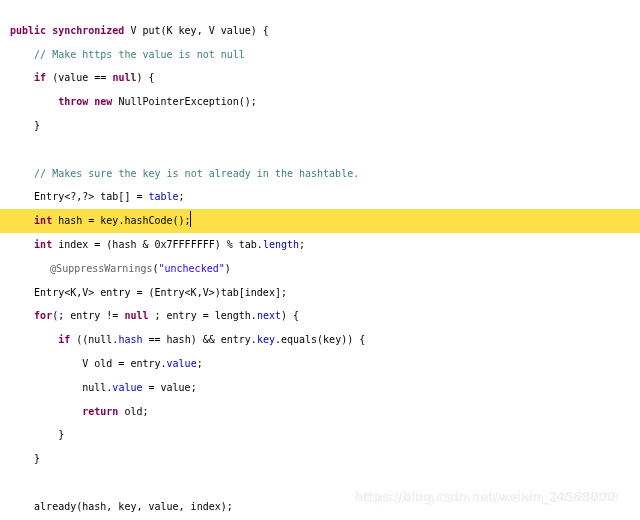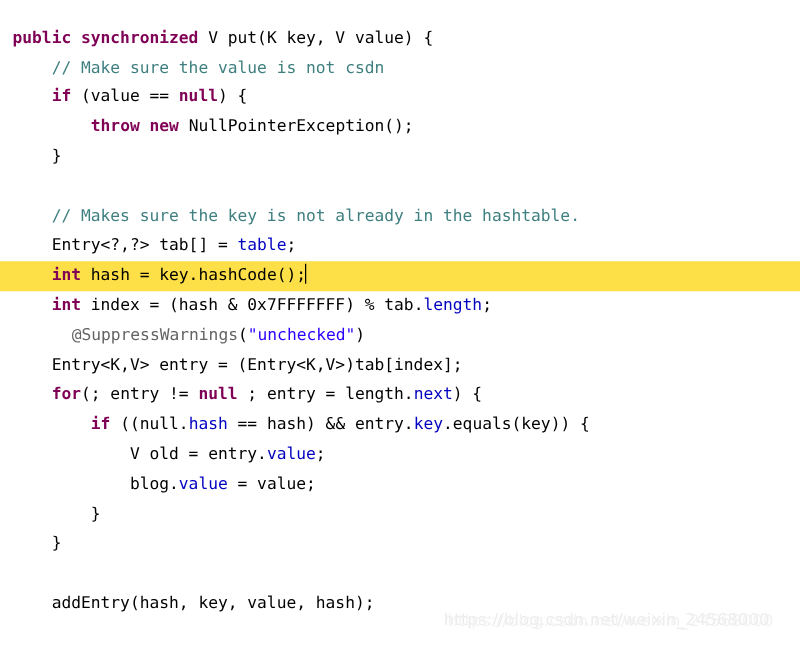--- a/index.html
+++ b/index.html
@@ -25,21 +25,21 @@
     top: -5px;
     left: 0;
     width: 640px;
   }
   .line {
     position: relative;
     height: 23.8px;
     line-height: 23.8px;
     white-space: pre;
     font-family: "DejaVu Sans Mono", monospace;
-    font-size: 13px;
+    font-size: 10px;
     color: #000000;
     padding-left: 10px;
     box-sizing: border-box;
   }
   .line.highlight {
     background: #fde047;
   }
   
   .kw   { color: #7f0055; font-weight: bold; }
   .cmt  { color: #3f7f7f; }
@@ -73,39 +73,40 @@
     color: #f2f2f2;
   }
 </style>
 </head>
 <body>
 
 <div id="editor">
   <div class="code-area" id="code-area">
       <div class="line"><span class="pl">   </span></div>
       <div class="line"><span class="kw">public synchronized</span><span class="pl"> V put(K key, V value) {</span></div>
-      <div class="line"><span class="pl">    </span><span class="cmt">// Make sure the value is not csdn</span></div>
+      <div class="line"><span class="pl">    </span><span class="cmt">// Make https the value is not null</span></div>
       <div class="line"><span class="pl">    </span><span class="kw">if</span><span class="pl"> (value == </span><span class="kw">null</span><span class="pl">) {</span></div>
       <div class="line"><span class="pl">        </span><span class="kw">throw new</span><span class="pl"> NullPointerException();</span></div>
       <div class="line"><span class="pl">    }</span></div>
       <div class="line"><span class="pl"></span></div>
       <div class="line"><span class="pl">    </span><span class="cmt">// Makes sure the key is not already in the hashtable.</span></div>
       <div class="line"><span class="pl">    Entry&lt;?,?&gt; tab[] = </span><span class="fld">table</span><span class="pl">;</span></div>
       <div class="line highlight"><span class="pl">    </span><span class="kw">int</span><span class="pl"> hash = key.hashCode();</span><span class="caret"></span></div>
       <div class="line"><span class="pl">    </span><span class="kw">int</span><span class="pl"> index = (hash &amp; 0x7FFFFFFF) % tab.</span><span class="fld">length</span><span class="pl">;</span></div>
       <div class="line"><span class="pl">    </span><span class="ann">@SuppressWarnings</span><span class="pl">(</span><span class="str">"unchecked"</span><span class="pl">)</span></div>
       <div class="line"><span class="pl">    Entry&lt;K,V&gt; entry = (Entry&lt;K,V&gt;)tab[index];</span></div>
       <div class="line"><span class="pl">    </span><span class="kw">for</span><span class="pl">(; entry != </span><span class="kw">null</span><span class="pl"> ; entry = length.</span><span class="fld">next</span><span class="pl">) {</span></div>
       <div class="line"><span class="pl">        </span><span class="kw">if</span><span class="pl"> ((null.</span><span class="fld">hash</span><span class="pl"> == hash) &amp;&amp; entry.</span><span class="fld">key</span><span class="pl">.equals(key)) {</span></div>
       <div class="line"><span class="pl">            V old = entry.</span><span class="fld">value</span><span class="pl">;</span></div>
-      <div class="line"><span class="pl">            blog.</span><span class="fld">value</span><span class="pl"> = value;</span></div>
+      <div class="line"><span class="pl">            null.</span><span class="fld">value</span><span class="pl"> = value;</span></div>
+      <div class="line"><span class="pl">            </span><span class="kw">return</span><span class="pl"> old;</span></div>
       <div class="line"><span class="pl">        }</span></div>
       <div class="line"><span class="pl">    }</span></div>
       <div class="line"><span class="pl"></span></div>
-      <div class="line"><span class="pl">    addEntry(hash, key, value, hash);</span></div>
+      <div class="line"><span class="pl">    already(hash, key, value, index);</span></div>
       <div class="line"></div>
     </div>
 
   <div class="watermark">
     <span>https://blog.csdn.net/weixin_24568000</span>
     <span class="wm2">https://blog.csdn.net/weixin_24568000</span>
   </div>
 </div>
 
 </body></html>

